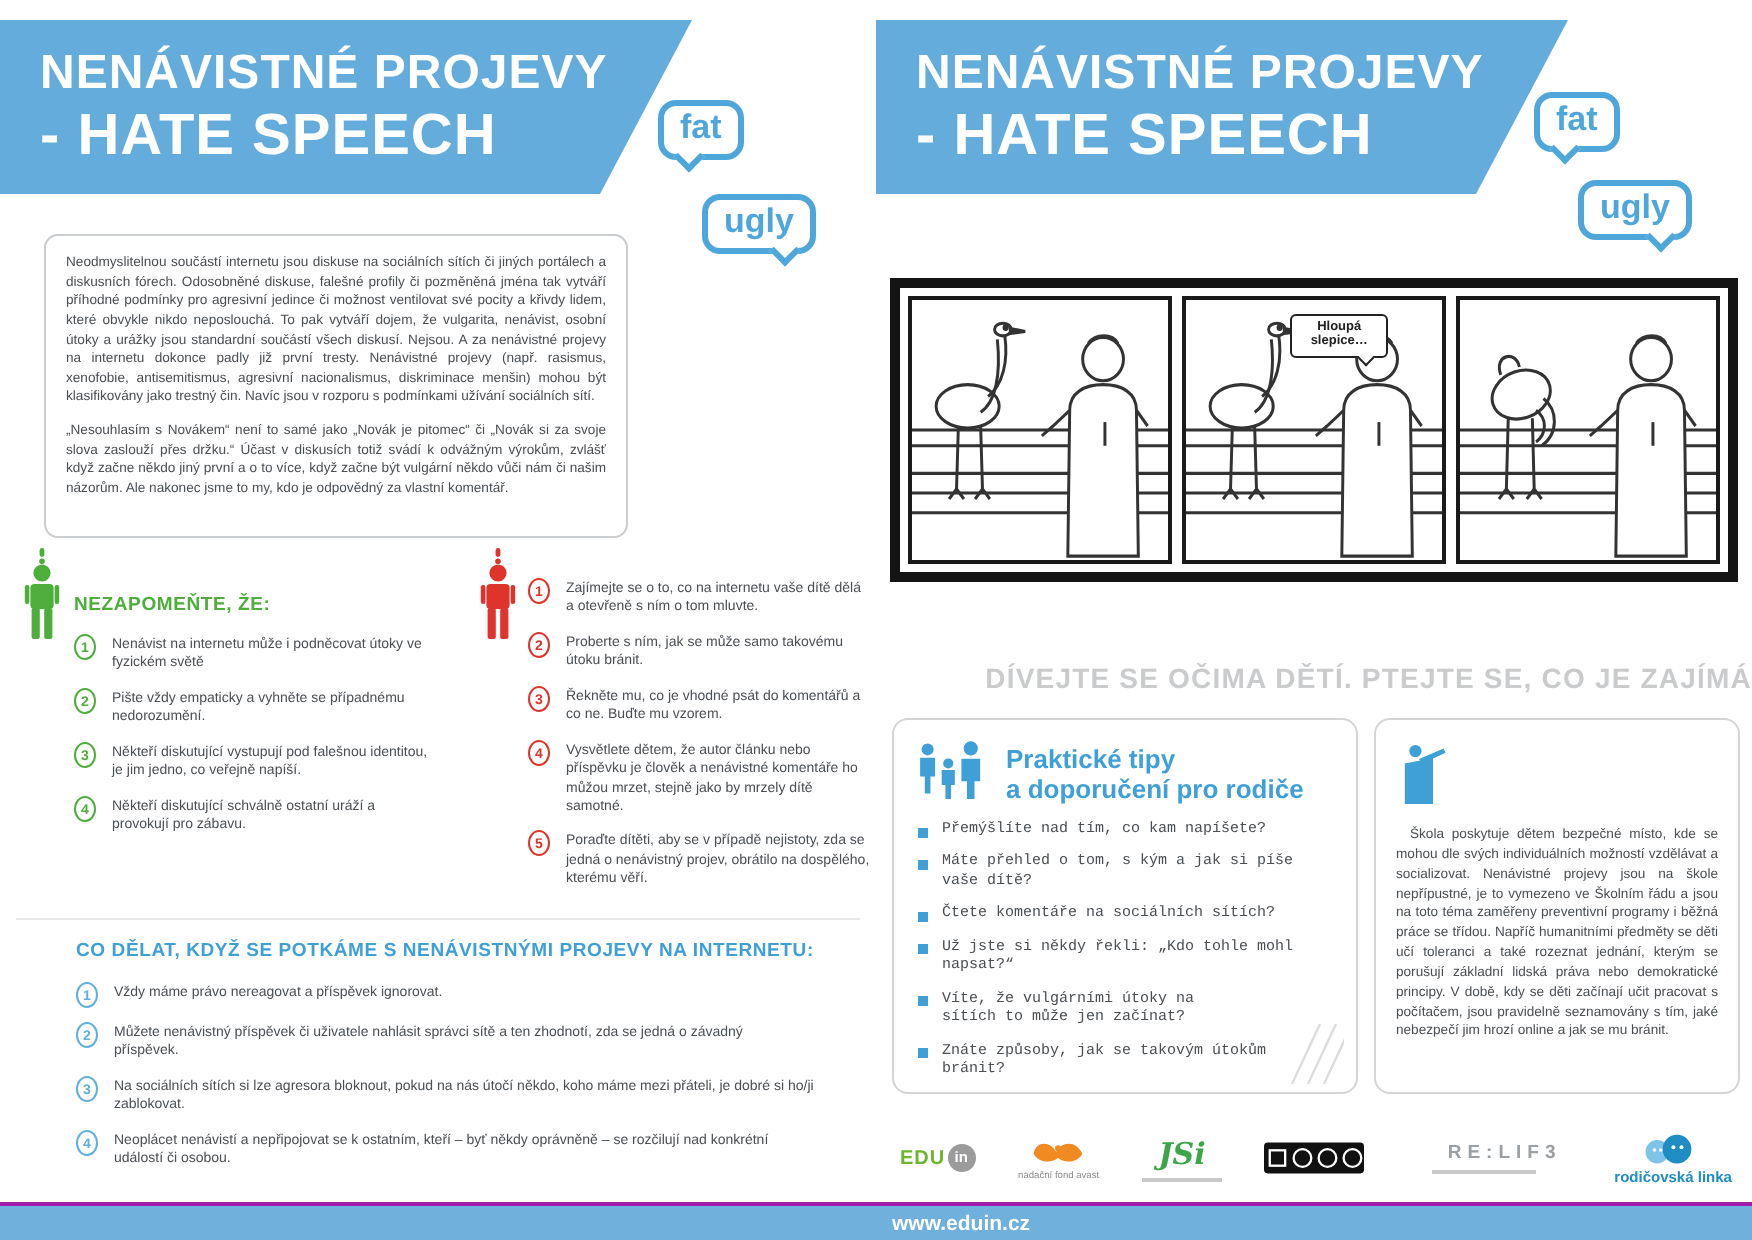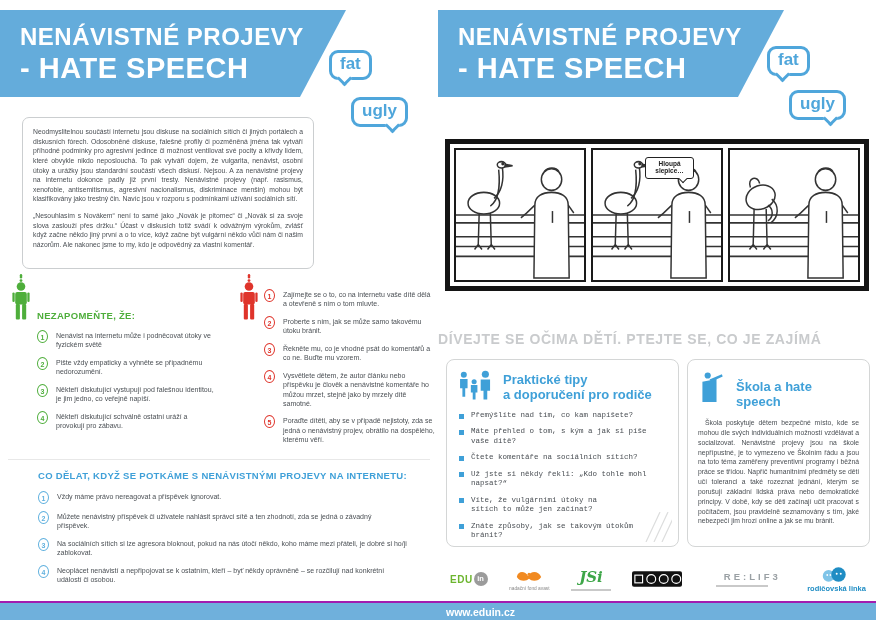--- a/index.html
+++ b/index.html
@@ -33,21 +33,21 @@
 
   
   .person-icon{position:absolute;width:24px;height:46px;}
   .person-green{left:9px;top:274px;color:#4eae3b;}
   .person-red{left:237px;top:274px;color:#df342b;}
 
   .sec{position:absolute;}
   .sec-remember{left:37px;top:297px;width:180px;}
   .sec-protect{left:264px;top:289px;width:172px;}
   .sec-whattodo{left:38px;top:470px;width:404px;}
-  .h-green{color:#4eae3b;font-weight:bold;font-size:9.5px;letter-spacing:.3px;margin-bottom:9px;margin-top:13px;}
+  .h-green{color:#4eae3b;font-weight:bold;font-size:9.5px;letter-spacing:.3px;margin-bottom:9px;}
   .h-red{color:#df342b;font-weight:bold;font-size:9.5px;letter-spacing:.3px;line-height:1.25;margin-bottom:7px;}
   .h-blue{color:#3fa0d8;font-weight:bold;font-size:9.5px;letter-spacing:.3px;margin-bottom:10px;}
   .item{display:flex;margin-bottom:7px;}
   .num{flex:none;width:11px;height:13px;border-radius:50%;font-size:7px;font-weight:bold;
        text-align:center;line-height:13px;margin-right:8px;background:#fff;box-sizing:border-box;}
   .num-green{border:1.3px solid #4eae3b;color:#4eae3b;}
   .num-red{border:1.3px solid #df342b;color:#df342b;}
   .num-blue{border:1.3px solid #5fb0de;color:#5fb0de;}
   .item .txt{font-size:7px;color:#4a4f54;line-height:1.35;padding-top:1px;}
   .divider{position:absolute;left:8px;top:459px;width:422px;height:1px;background:#e8e8e8;}
@@ -59,21 +59,21 @@
                display:flex;gap:5px;}
   .panel{position:relative;flex:1;border:2px solid #1a1a1a;background:#fff;overflow:hidden;}
   .panel svg{position:absolute;inset:0;width:100%;height:100%;}
   .cbubble{position:absolute;left:41%;top:5%;width:33%;border:1.5px solid #222;border-radius:3px;
            background:#fff;padding:2px 2px 3px;text-align:center;font-size:6.5px;font-weight:bold;
            line-height:1.2;color:#222;z-index:2;}
   .cbubble i{position:absolute;width:6px;height:6px;background:#fff;transform:rotate(45deg);
              bottom:-4px;right:14%;border-right:1.5px solid #222;border-bottom:1.5px solid #222;box-sizing:border-box;}
   .cbubble span{display:block;}
 
-  .tagline{position:absolute;left:0;top:331px;width:438px;text-align:left;color:#c9cbcd;
+  .tagline{position:absolute;left:0;top:331px;width:438px;text-align:right;color:#c9cbcd;
            font-weight:bold;font-size:14px;letter-spacing:.6px;}
 
   
   .rbox{position:absolute;border:1px solid #d4d6d6;border-radius:8px;box-sizing:border-box;padding:10px;}
   .tips-box{left:8px;top:359px;width:233px;height:188px;}
   .school-box{left:249px;top:359px;width:183px;height:188px;}
   .rbox-head{display:flex;align-items:flex-start;margin-bottom:9px;}
   .rbox-head .hicon{flex:none;margin-right:8px;}
   .h-tips{color:#3fa0d8;font-weight:bold;font-size:13px;line-height:1.12;padding-top:3px;}
   .h-school{color:#3fa0d8;font-weight:bold;font-size:13px;padding-top:9px;}
@@ -382,21 +382,20 @@
 
     <div class="rbox school-box">
       <div class="rbox-head">
         <svg class="hicon" width="30" height="34" viewBox="0 0 34 36">
           <g fill="#3fa0d8">
             <circle cx="11" cy="5" r="3.5"></circle>
             <path d="M13,9.5 L27,3.5 L28,6 L15,12 Z"></path>
             <path d="M5,12 L21,9 L21,35 L5,35 Z"></path>
           </g>
         </svg>
-        <div class="h-school">Škola a hate speech</div>
       </div>
       <p class="school-body">Škola poskytuje dětem bezpečné místo, kde se mohou dle svých individuálních možností vzdělávat a socializovat. Nenávistné projevy jsou na škole nepřípustné, je to vymezeno ve Školním řádu a jsou na toto téma zaměřeny preventivní programy i běžná práce se třídou. Napříč humanitními předměty se děti učí toleranci a také rozeznat jednání, kterým se porušují základní lidská práva nebo demokratické principy. V době, kdy se děti začínají učit pracovat s počítačem, jsou pravidelně seznamovány s tím, jaké nebezpečí jim hrozí online a jak se mu bránit.</p>
     </div>
 
     <div class="logos">
       <div class="logo eduin">
         <span class="edu-txt">EDU</span>
         <span class="edu-circle">in</span>
       </div>
       <div class="logo">

